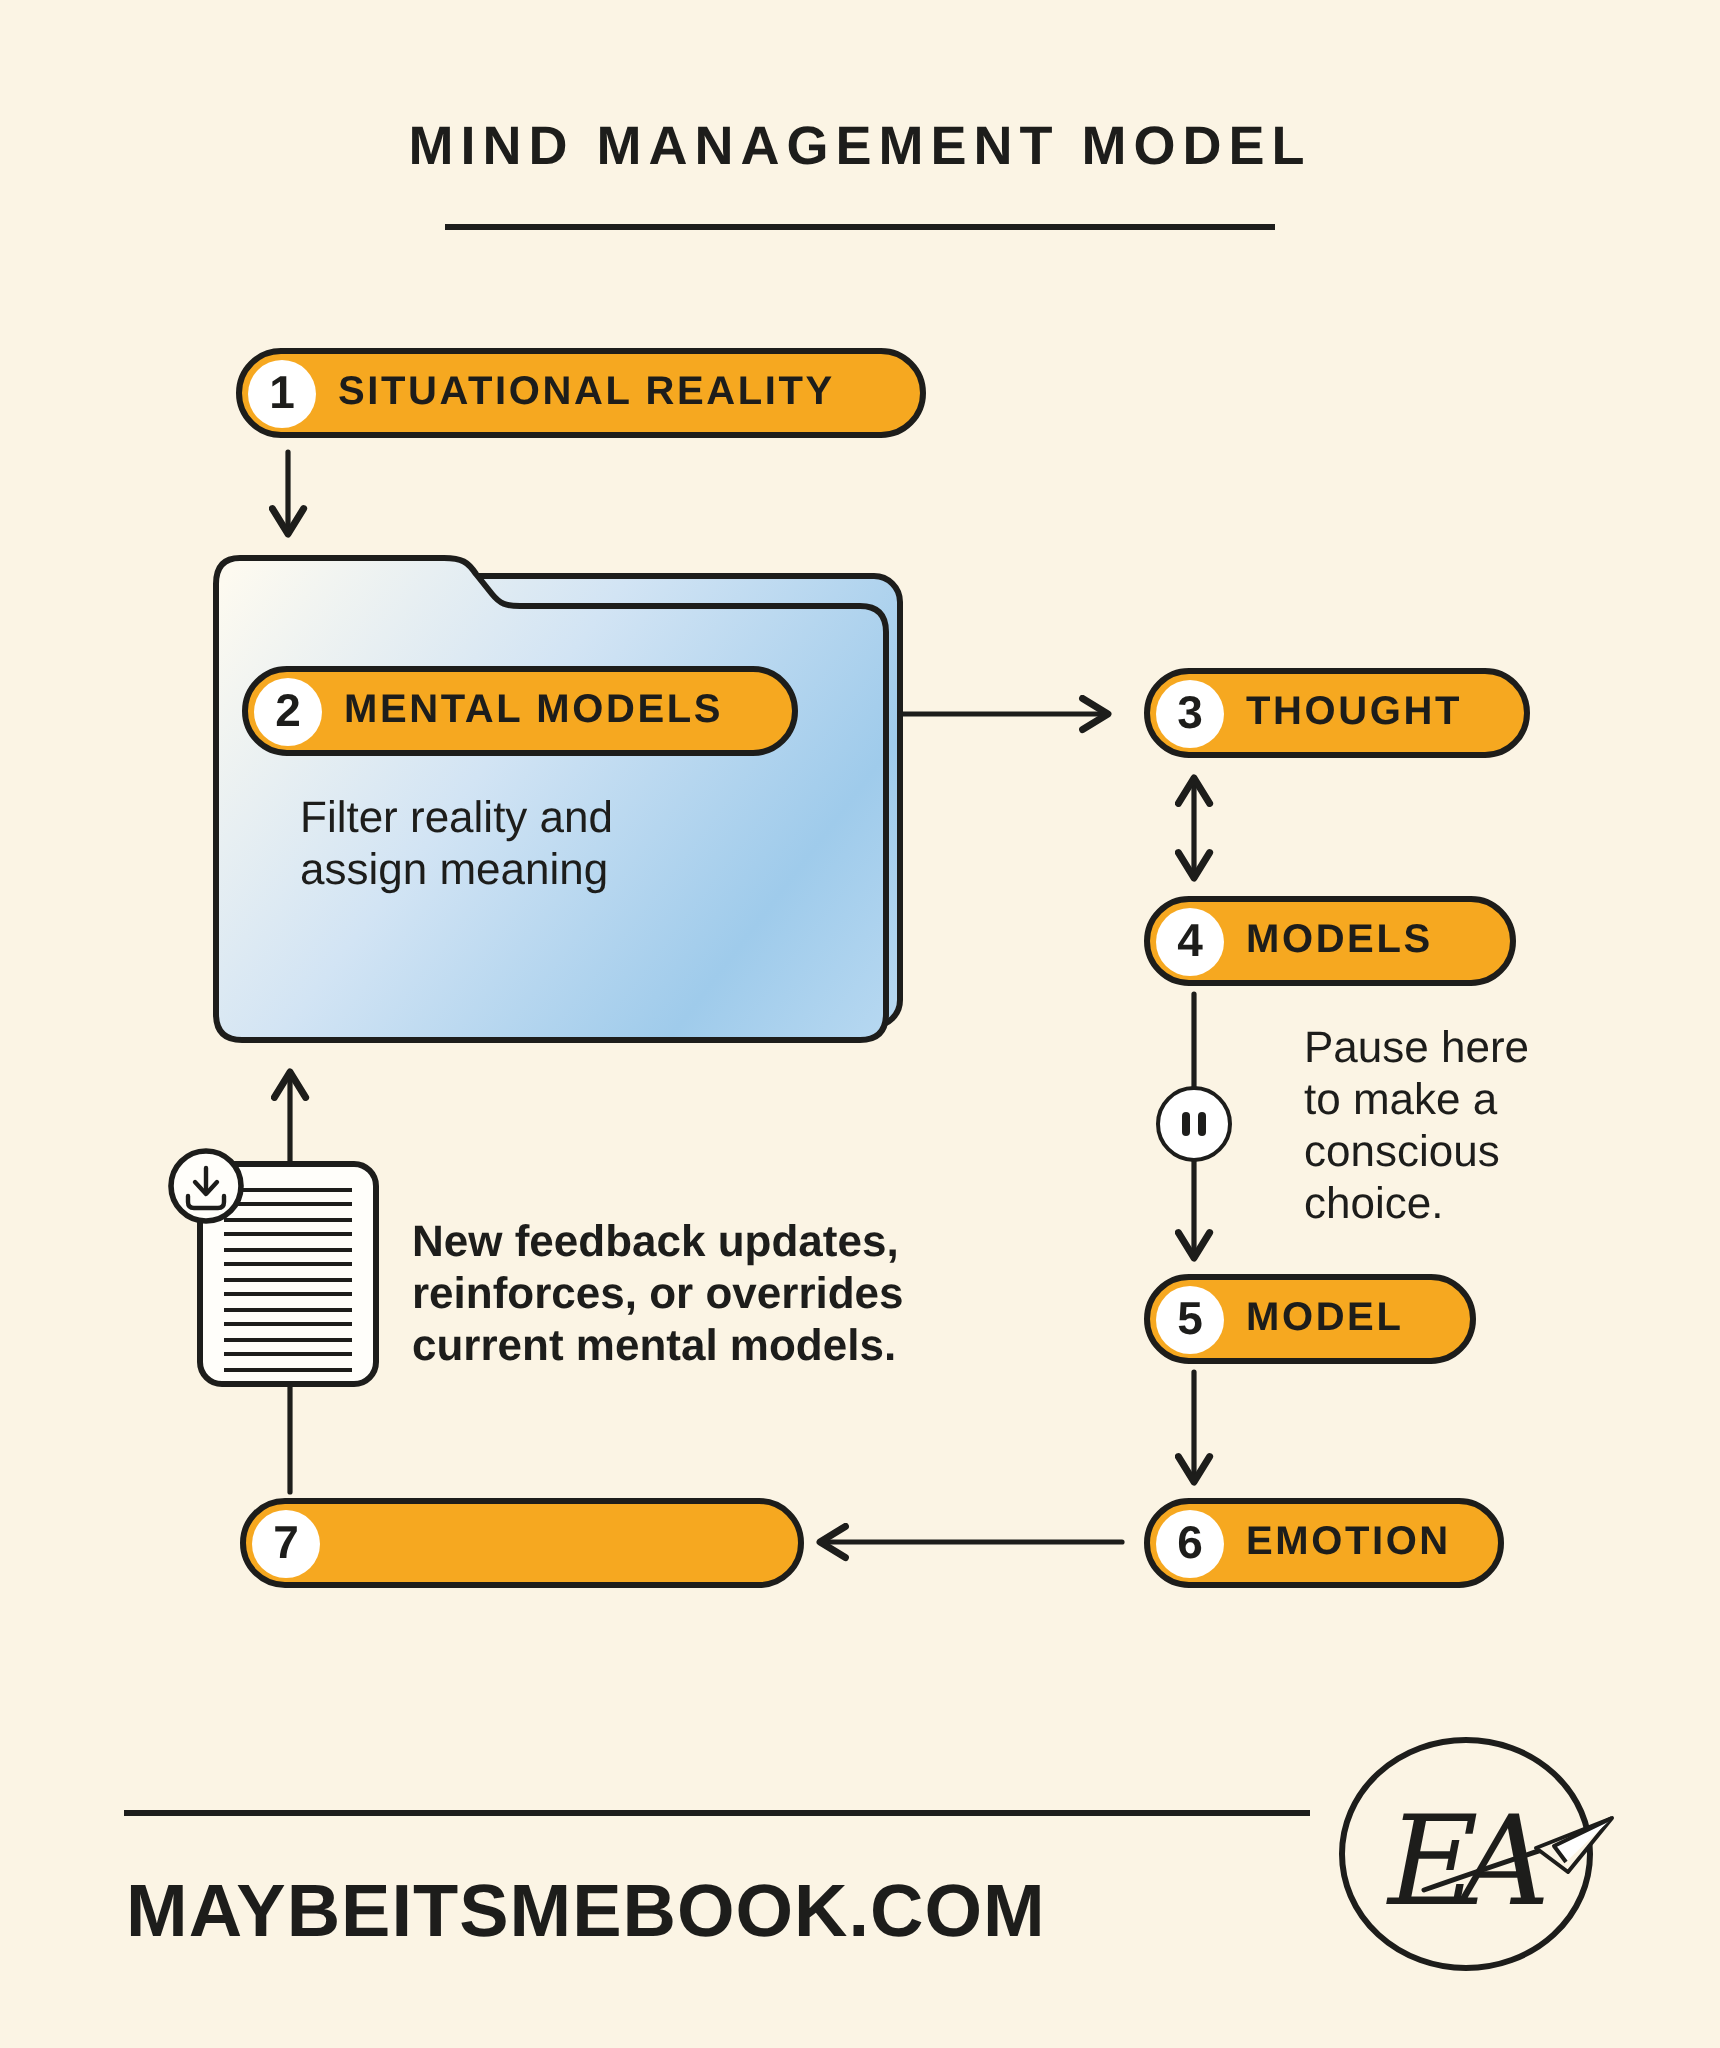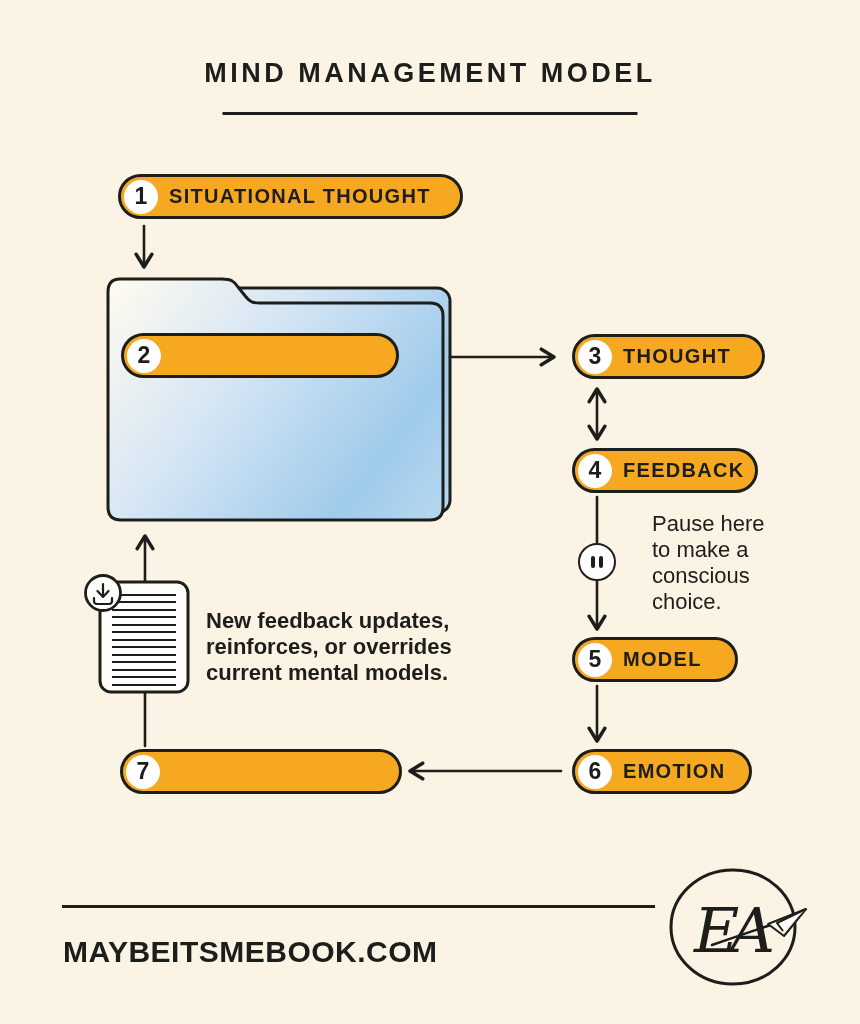--- a/index.html
+++ b/index.html
@@ -44,21 +44,21 @@
     gap:4px; z-index:4;
   }
   .pause-bar { width:4px; height:12px; background:#1D1D1B; border-radius:2px; }
   .gfx { position:absolute; left:0; top:0; z-index:1; }
   .footer-divider {
     position:absolute; left:62px; top:905px; width:593px; height:3px;
     background:#1D1D1B;
   }
   .website {
     position:absolute; left:63px; top:935px;
-    font-size:30px; font-weight:bold; letter-spacing:0.5px;
+    font-size:37px; font-weight:bold; letter-spacing:0.5px;
   }
 </style>
 </head>
 <body>
 
 <div class="canvas">
 
   <div class="page-title">MIND MANAGEMENT MODEL</div>
   <div class="title-underline"></div>
 
@@ -126,35 +126,36 @@
       <path d="M 712,945 Q 755,930 783,921" fill="none" stroke="#1D1D1B" stroke-width="2.5" stroke-linecap="round"></path>
       <g>
         <polygon points="768,924 806,909 784,936" fill="#FBF4E4" stroke="#1D1D1B" stroke-width="2" stroke-linejoin="round"></polygon>
         <path d="M 806,909 L 777,923 L 783,931" fill="#FFFFFF" stroke="#1D1D1B" stroke-width="2" stroke-linejoin="round"></path>
       </g>
     </g>
   </svg>
 
   <div class="pill" style="left:118px; top:174px; width:345px;">
     <span class="num">1</span>
-    <span class="lbl">SITUATIONAL THOUGHT</span>
+    <span class="lbl">SITUATIONAL REALITY</span>
   </div>
 
   <div class="pill" style="left:121px; top:333px; width:278px;">
     <span class="num">2</span>
+    <span class="lbl">MENTAL MODELS</span>
   </div>
 
   <div class="pill" style="left:572px; top:334px; width:193px;">
     <span class="num">3</span>
     <span class="lbl">THOUGHT</span>
   </div>
 
   <div class="pill" style="left:572px; top:448px; width:186px;">
     <span class="num">4</span>
-    <span class="lbl">FEEDBACK</span>
+    <span class="lbl">MODELS</span>
   </div>
 
   <div class="pill" style="left:572px; top:637px; width:166px;">
     <span class="num">5</span>
     <span class="lbl">MODEL</span>
   </div>
 
   <div class="pill" style="left:572px; top:749px; width:180px;">
     <span class="num">6</span>
     <span class="lbl">EMOTION</span>
@@ -162,20 +163,22 @@
 
   <div class="pill" style="left:120px; top:749px; width:282px;">
     <span class="num">7</span>
   </div>
 
   <div class="pause-badge">
     <span class="pause-bar"></span>
     <span class="pause-bar"></span>
   </div>
 
+  <div class="note" style="left:150px; top:396px;">Filter reality and
+assign meaning</div>
   <div class="note" style="left:631px; top:511px;margin-left:21px;">Pause here
 to make a
 conscious
 choice.</div>
   <div class="note" style="left:206px; top:608px;font-weight:bold;">New feedback updates,
 reinforces, or overrides
 current mental models.</div>
 
   <div class="footer-divider"></div>
   <div class="website">MAYBEITSMEBOOK.COM</div>

